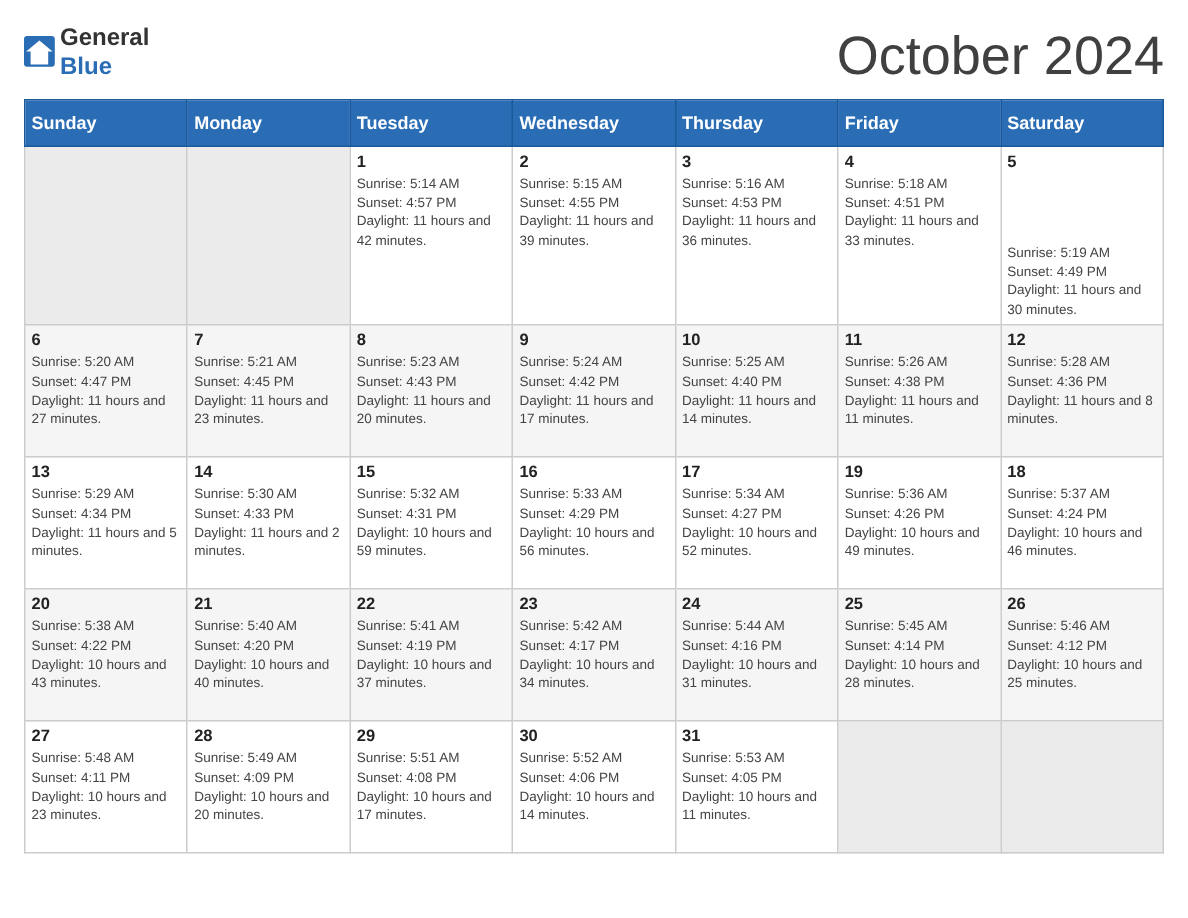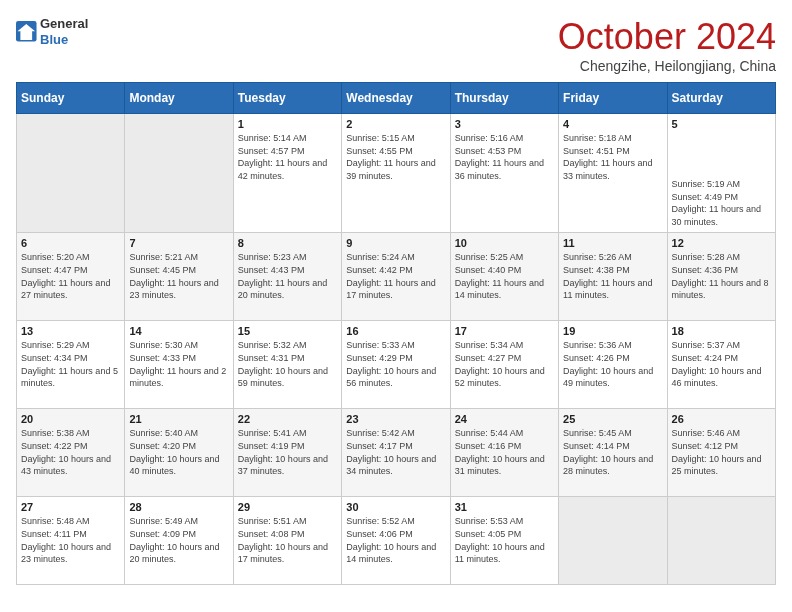--- a/index.html
+++ b/index.html
@@ -15,36 +15,36 @@
       justify-content: space-between;
       align-items: flex-start;
       margin-bottom: 8px;
     }
     .logo {
       display: flex;
       align-items: center;
       gap: 2px;
     }
     .logo-text {
-      font-size: 13px;
+      font-size: 16px;
       line-height: 1.2;
     }
     .logo-text .general { color: #333; font-weight: bold; }
     .logo-text .blue { color: #2a6db5; font-weight: bold; }
     .logo-icon {
       width: 22px;
       height: 22px;
     }
     .title-block {
       text-align: right;
     }
     .month-title {
       font-size: 36px;
       font-weight: 300;
-      color: #b91c1c;
+      color: #404040;
     }
     .location {
       font-size: 14px;
       color: #444;
     }
     table {
       width: 100%;
       border-collapse: collapse;
       table-layout: fixed;
     }
@@ -103,21 +103,20 @@
       <rect x="0" y="0" width="28" height="28" rx="3" fill="#2a6db5"></rect>
       <polygon points="14,4 26,14 22,14 22,26 6,26 6,14 2,14" fill="white"></polygon>
     </svg>
     <div class="logo-text">
       <span class="general">General</span><br>
       <span class="blue">Blue</span>
     </div>
   </div>
   <div class="title-block">
     <div class="month-title">October 2024</div>
-    <div class="location">Chengzihe, Heilongjiang, China</div>
   </div>
 </div>
 
 <table>
   <thead>
     <tr>
     <th>Sunday</th>
         <th>Monday</th>
         <th>Tuesday</th>
         <th>Wednesday</th>

